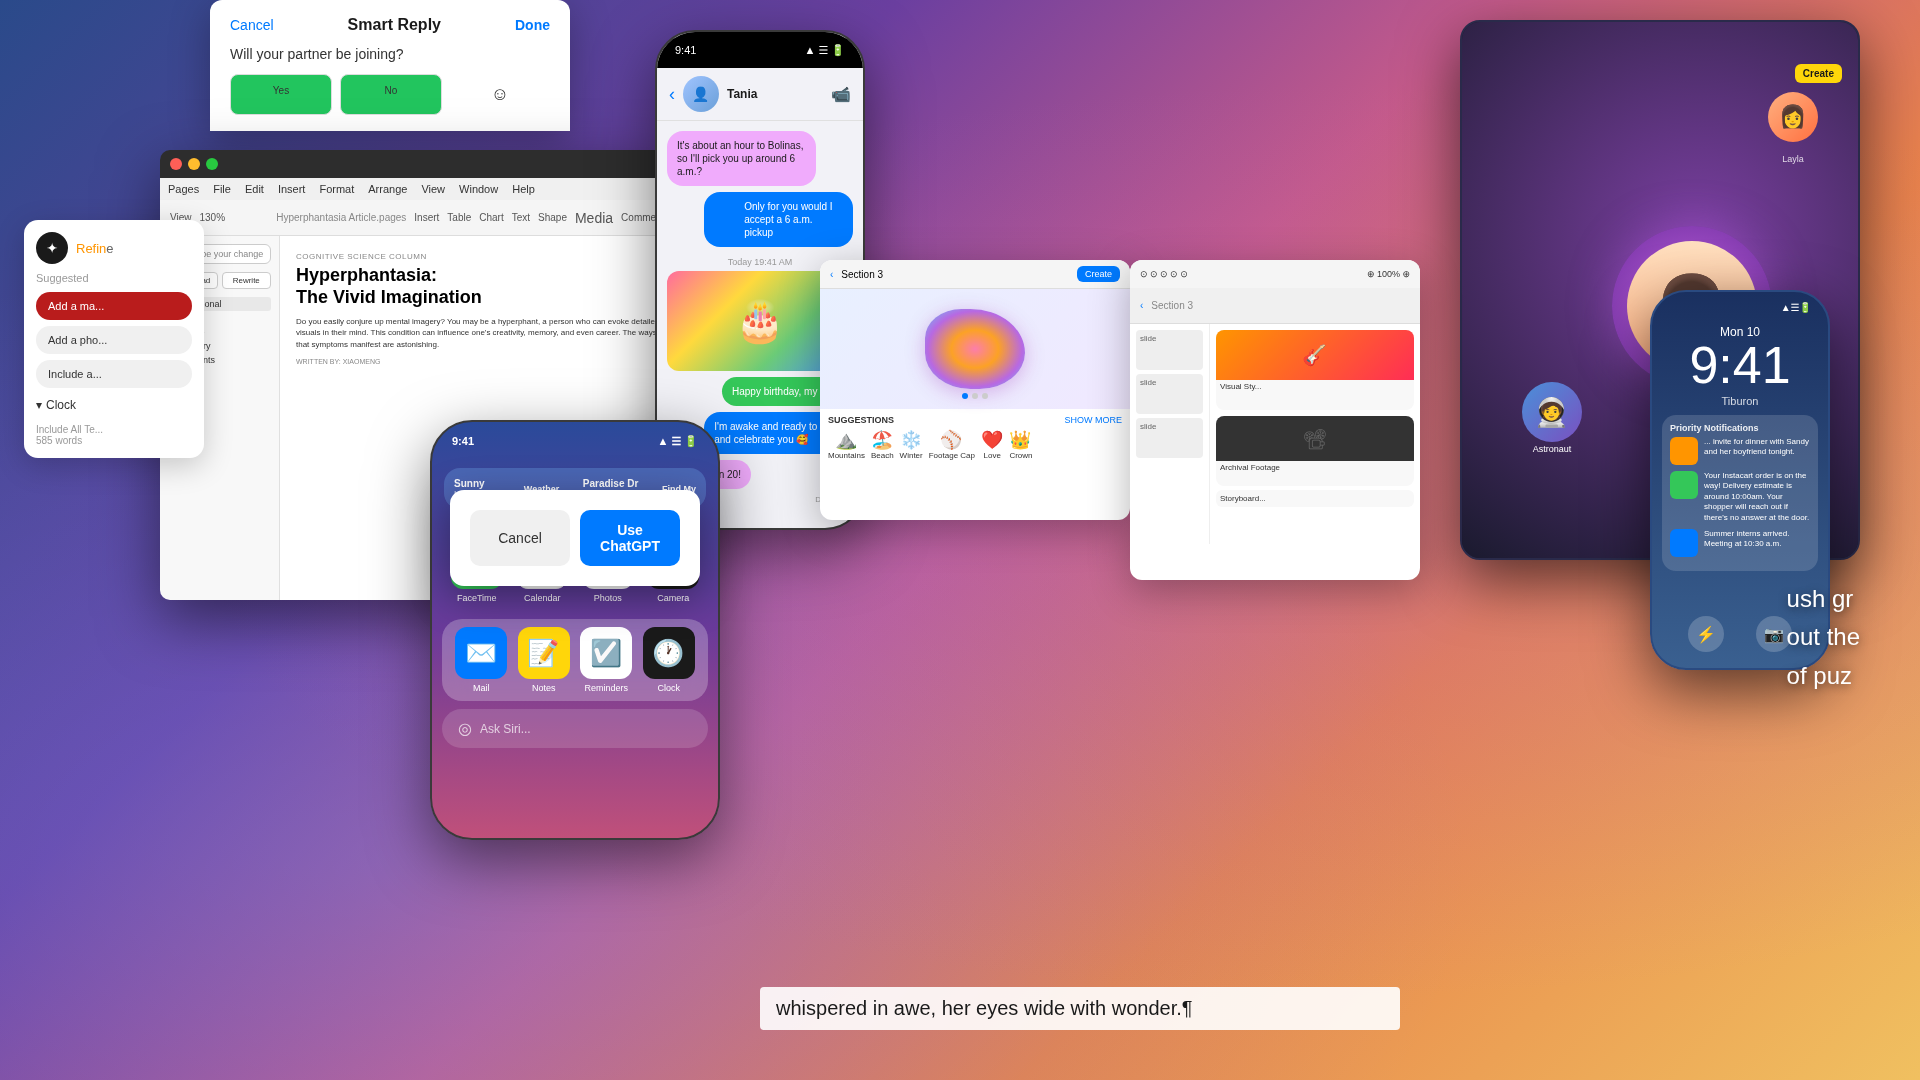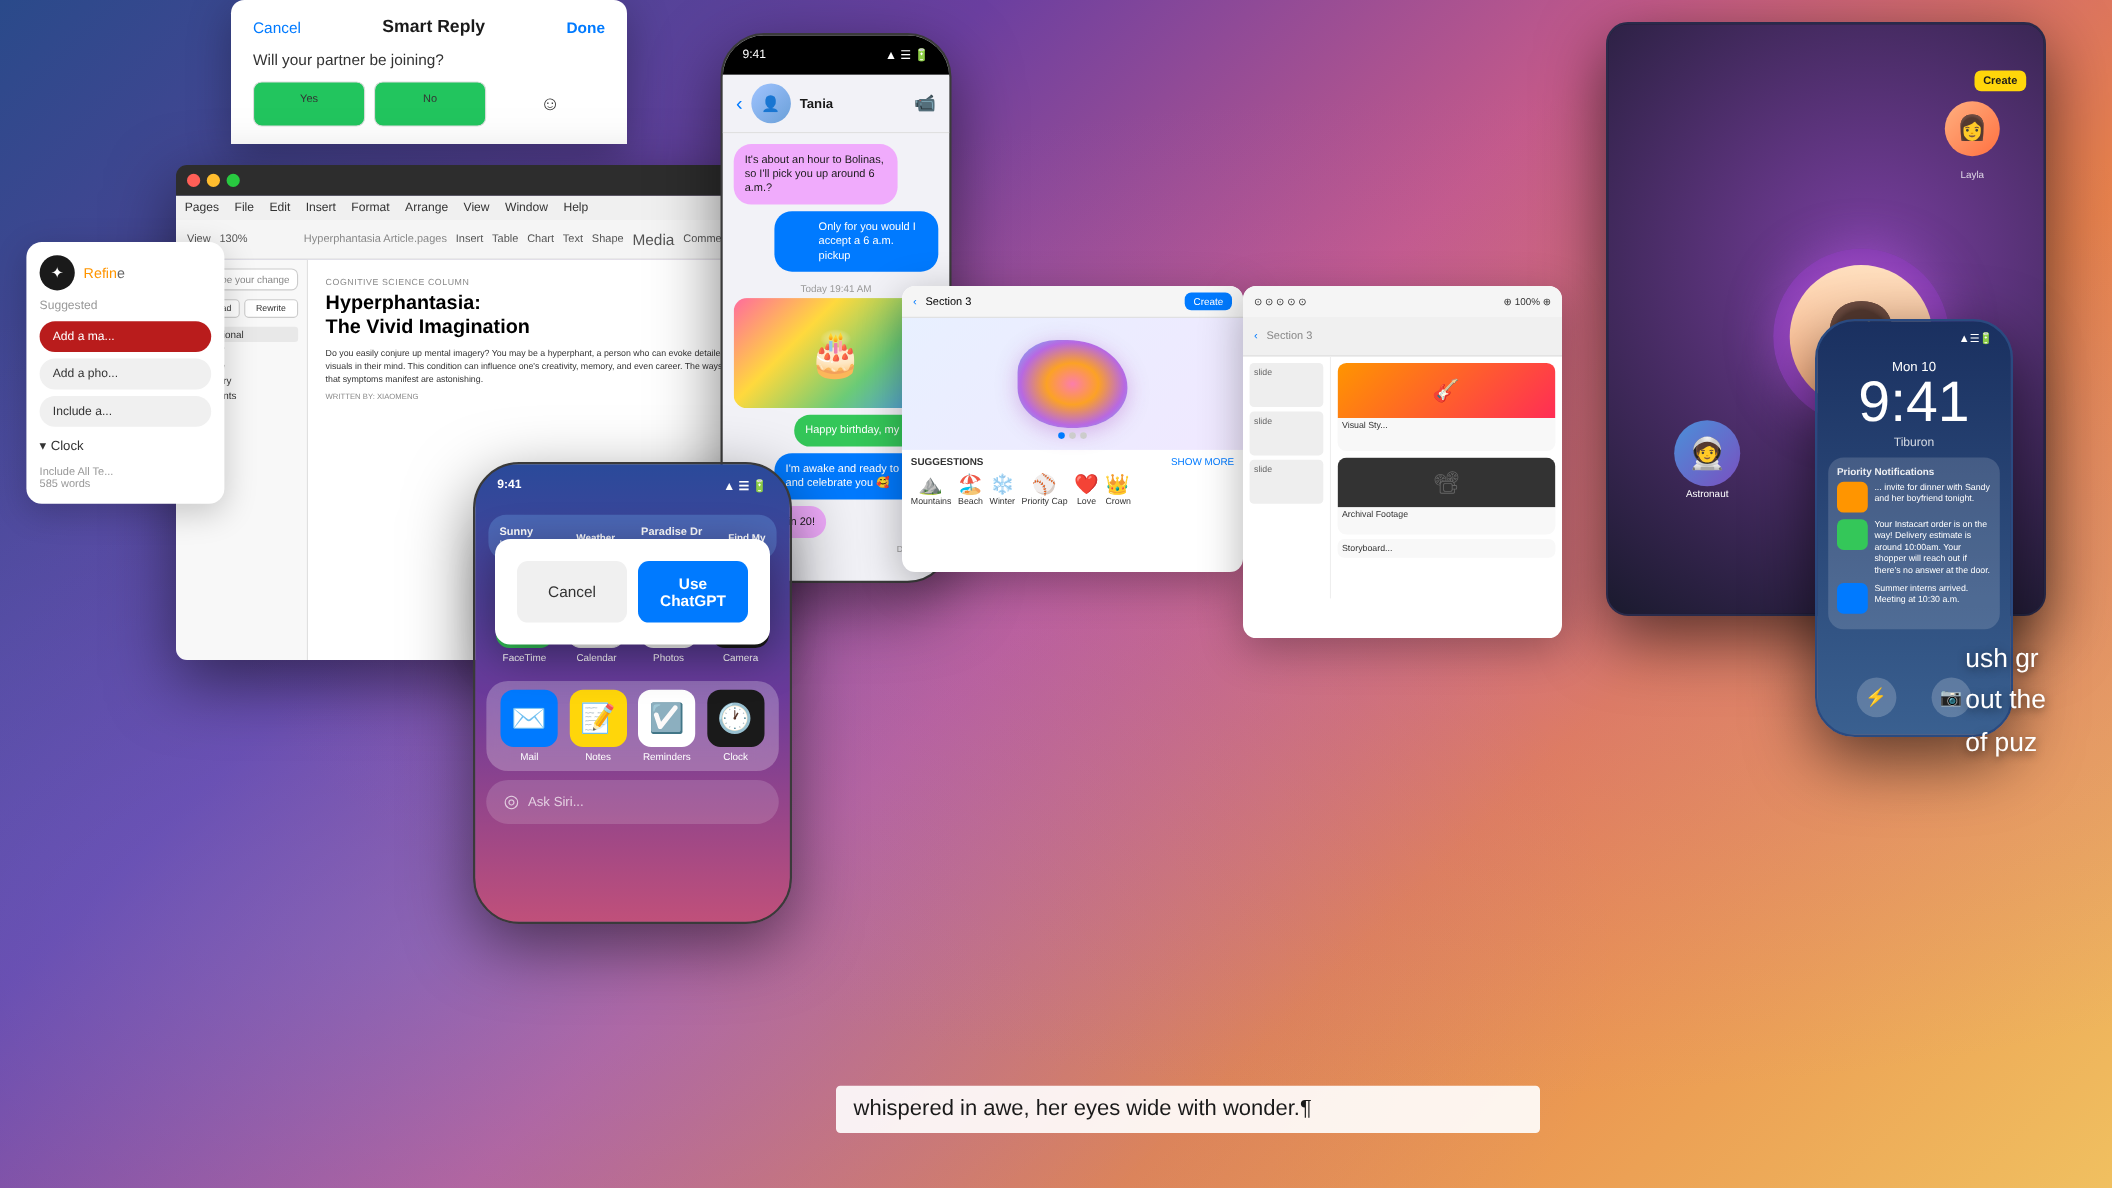--- a/index.html
+++ b/index.html
@@ -929,21 +929,21 @@
       <div style="text-align:center;">
           <div style="font-size:18px;">🏖️</div>
           <div style="font-size:8px;color:#333">Beach</div>
         </div>
       <div style="text-align:center;">
           <div style="font-size:18px;">❄️</div>
           <div style="font-size:8px;color:#333">Winter</div>
         </div>
       <div style="text-align:center;">
           <div style="font-size:18px;">⚾</div>
-          <div style="font-size:8px;color:#333">Priority Cap</div>
+          <div style="font-size:8px;color:#333">Footage Cap</div>
         </div>
       <div style="text-align:center;">
           <div style="font-size:18px;">❤️</div>
           <div style="font-size:8px;color:#333">Love</div>
         </div>
       <div style="text-align:center;">
           <div style="font-size:18px;">👑</div>
           <div style="font-size:8px;color:#333">Crown</div>
         </div>
     </div>

